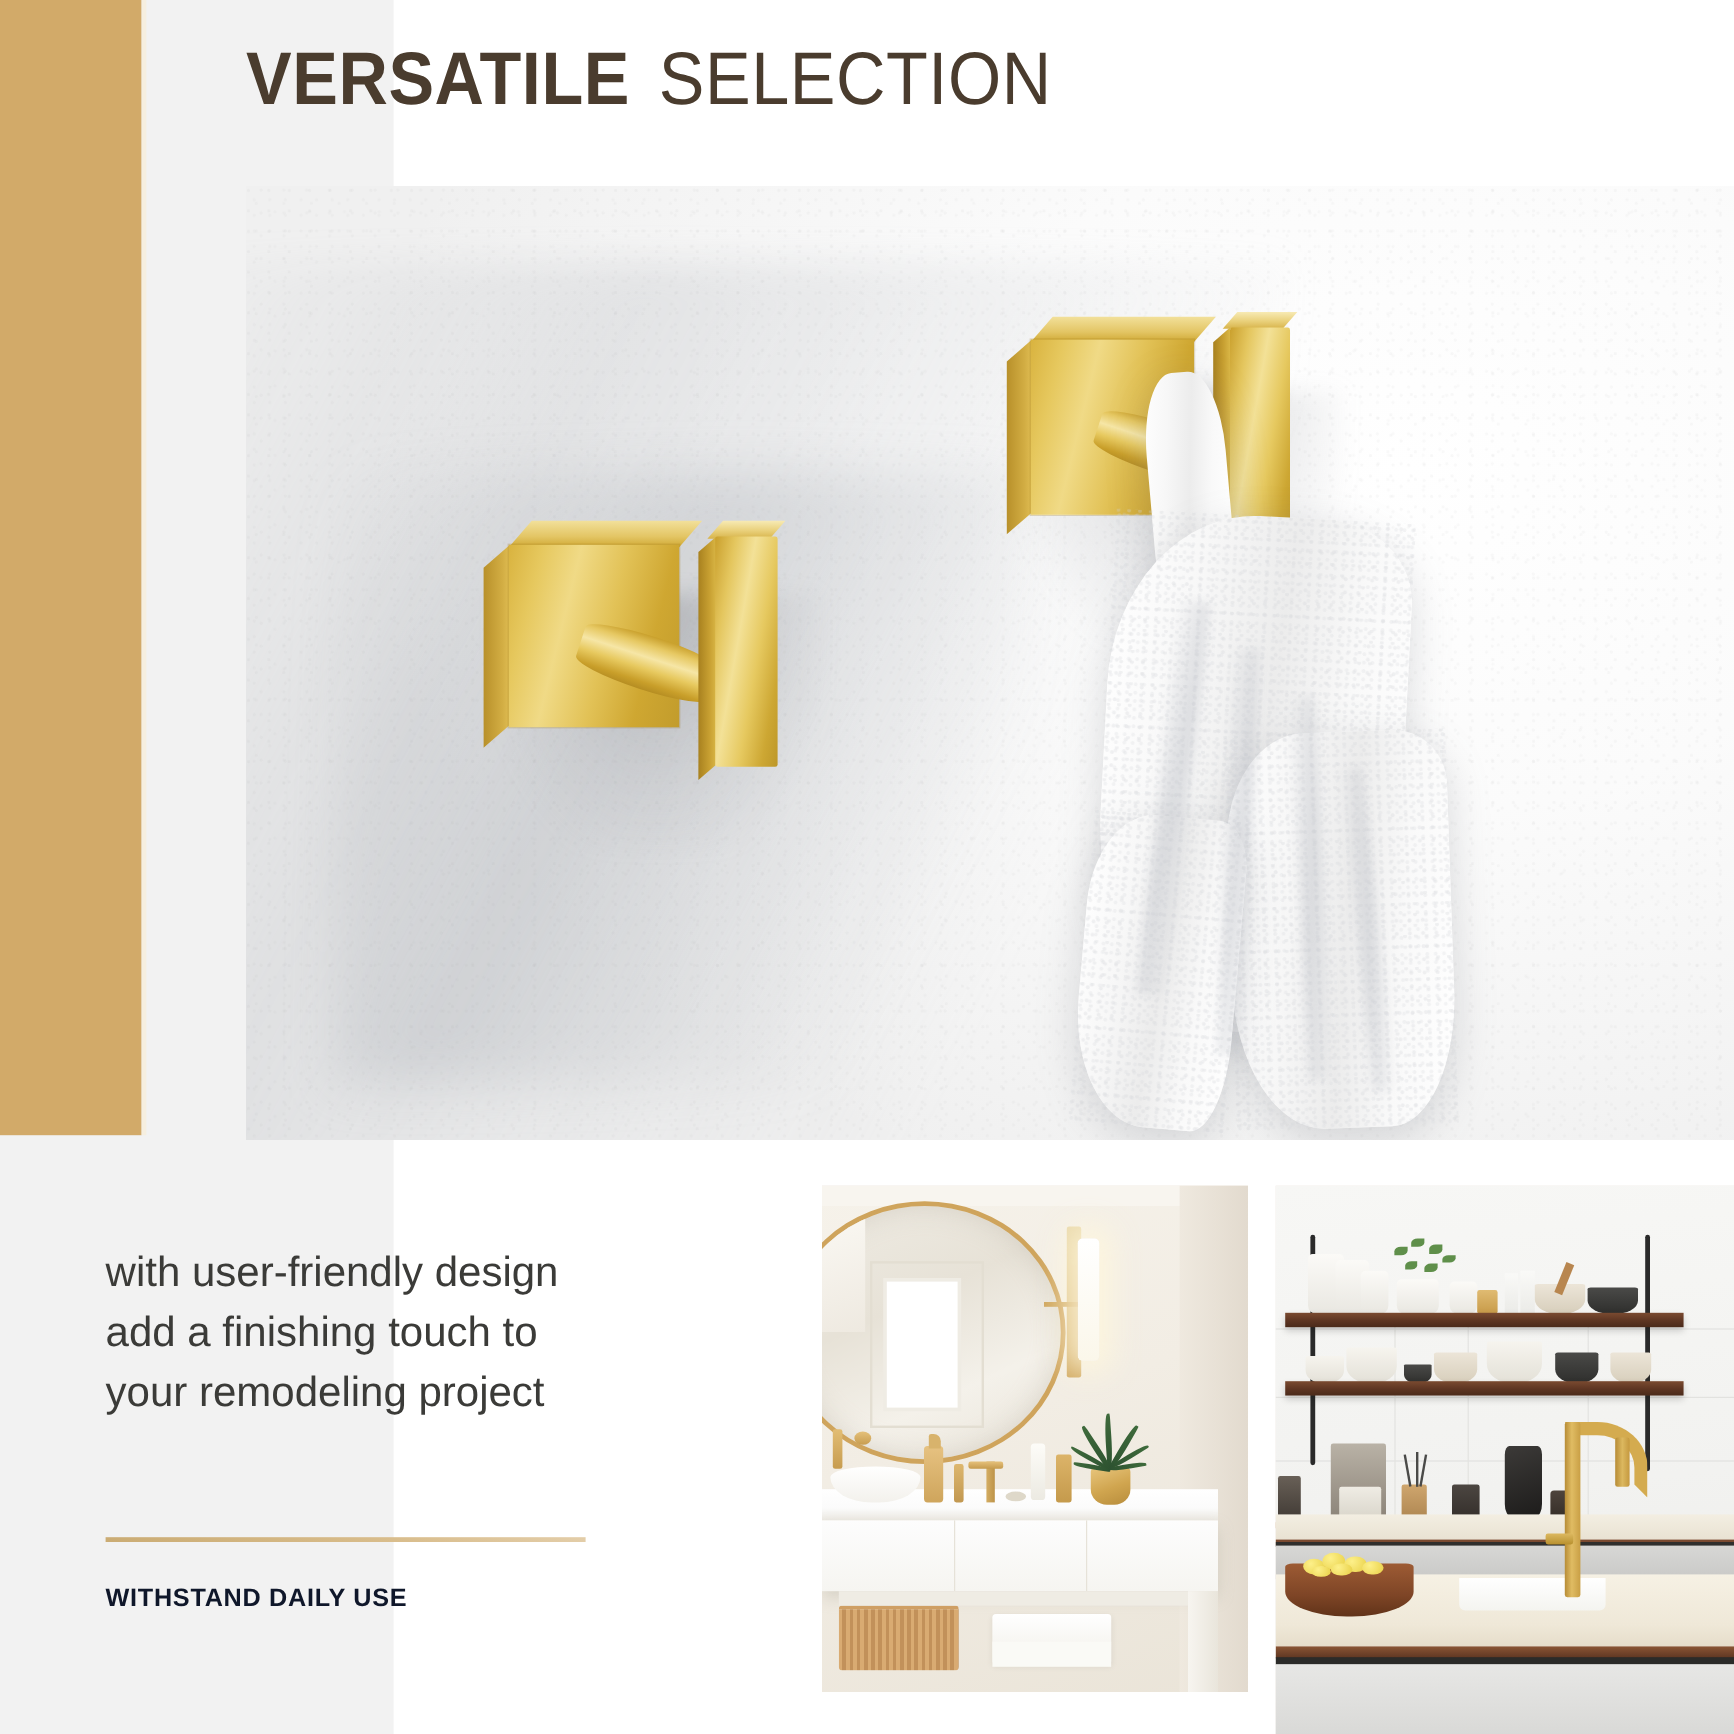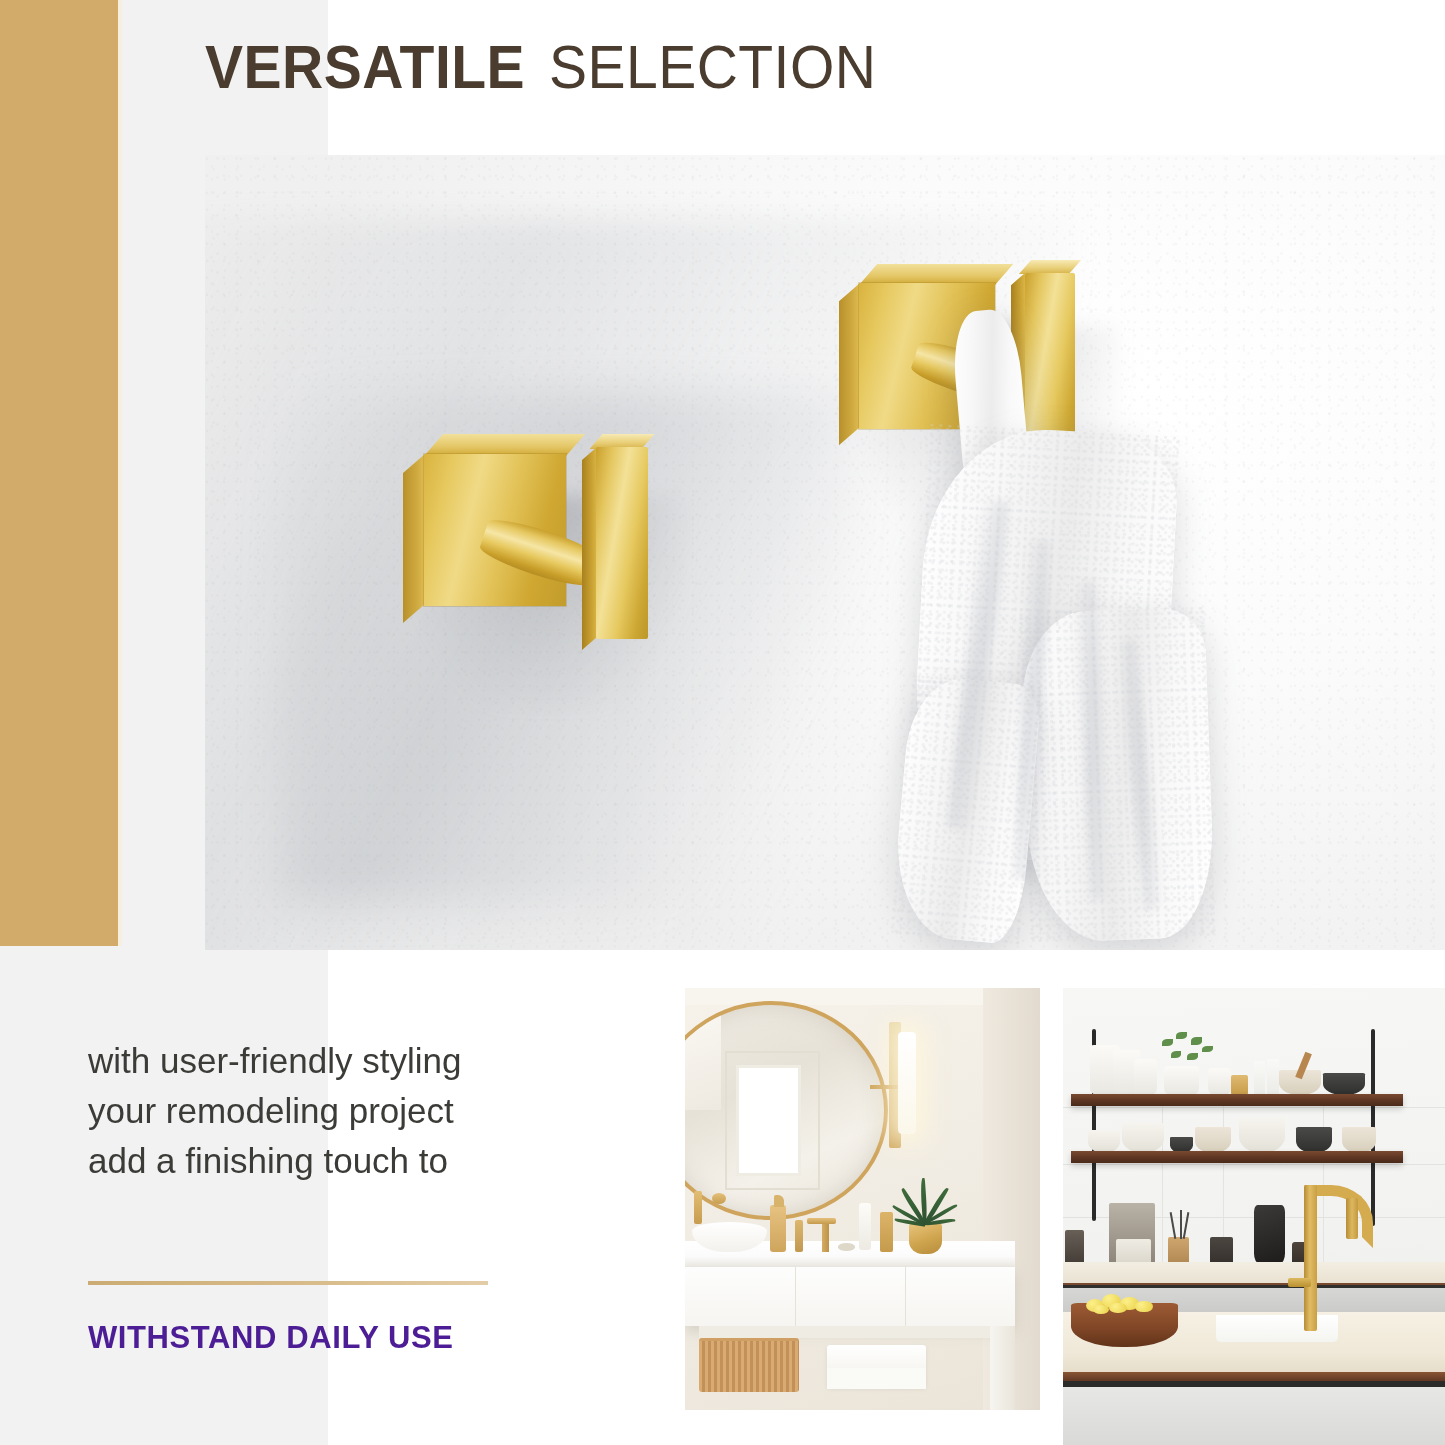--- a/index.html
+++ b/index.html
@@ -135,21 +135,21 @@
   .bodycopy{
     position:absolute;left:88px;top:1036px;width:520px;
     font-size:35px;line-height:50px;color:#3b3b38;font-weight:400;
   }
   .divider{
     position:absolute;left:88px;top:1281px;width:400px;height:4px;
     background:linear-gradient(90deg,#cbac74 0%,#d9bd8c 60%,#e3cda8 100%);
   }
   .tagline{
     position:absolute;left:88px;top:1320px;
-    font-size:31px;letter-spacing:.6px;font-weight:bold;color:#4c1d95;
+    font-size:21px;letter-spacing:.6px;font-weight:bold;color:#0f172a;
     white-space:nowrap;
   }
 
   
   .photo{position:absolute;overflow:hidden;background:#efece6;}
   .bath{left:685px;top:988px;width:355px;height:422px;}
   .kitch{left:1063px;top:988px;width:382px;height:457px;}
 
   
   .bath-wall{position:absolute;inset:0;background:linear-gradient(160deg,#f6f2ea 0%,#f2ede4 45%,#eae4d8 100%);}
@@ -338,23 +338,23 @@
       </div>
 
       <div class="fold" style="left:70px;top:190px;width:26px;height:330px;transform:rotate(6deg);"></div>
       <div class="fold" style="left:126px;top:230px;width:22px;height:340px;transform:rotate(2deg);"></div>
       <div class="fold" style="left:188px;top:270px;width:20px;height:320px;transform:rotate(-3deg);"></div>
       <div class="fold" style="left:236px;top:330px;width:18px;height:270px;transform:rotate(-6deg);"></div>
     </div>
   </div>
 
   <div class="bodycopy">
-    <div>with user-friendly styling</div>
+    <div>with user-friendly design</div>
+    <div>add a finishing touch to</div>
     <div>your remodeling project</div>
-    <div>add a finishing touch to</div>
   </div>
   <div class="divider"></div>
   <div class="tagline">WITHSTAND DAILY USE</div>
 
   <div class="photo bath">
     <div class="bath-wall"></div>
     <div class="bath-ceil"></div>
     <div class="bath-wall-r"></div>
 
     <div class="mirror">

